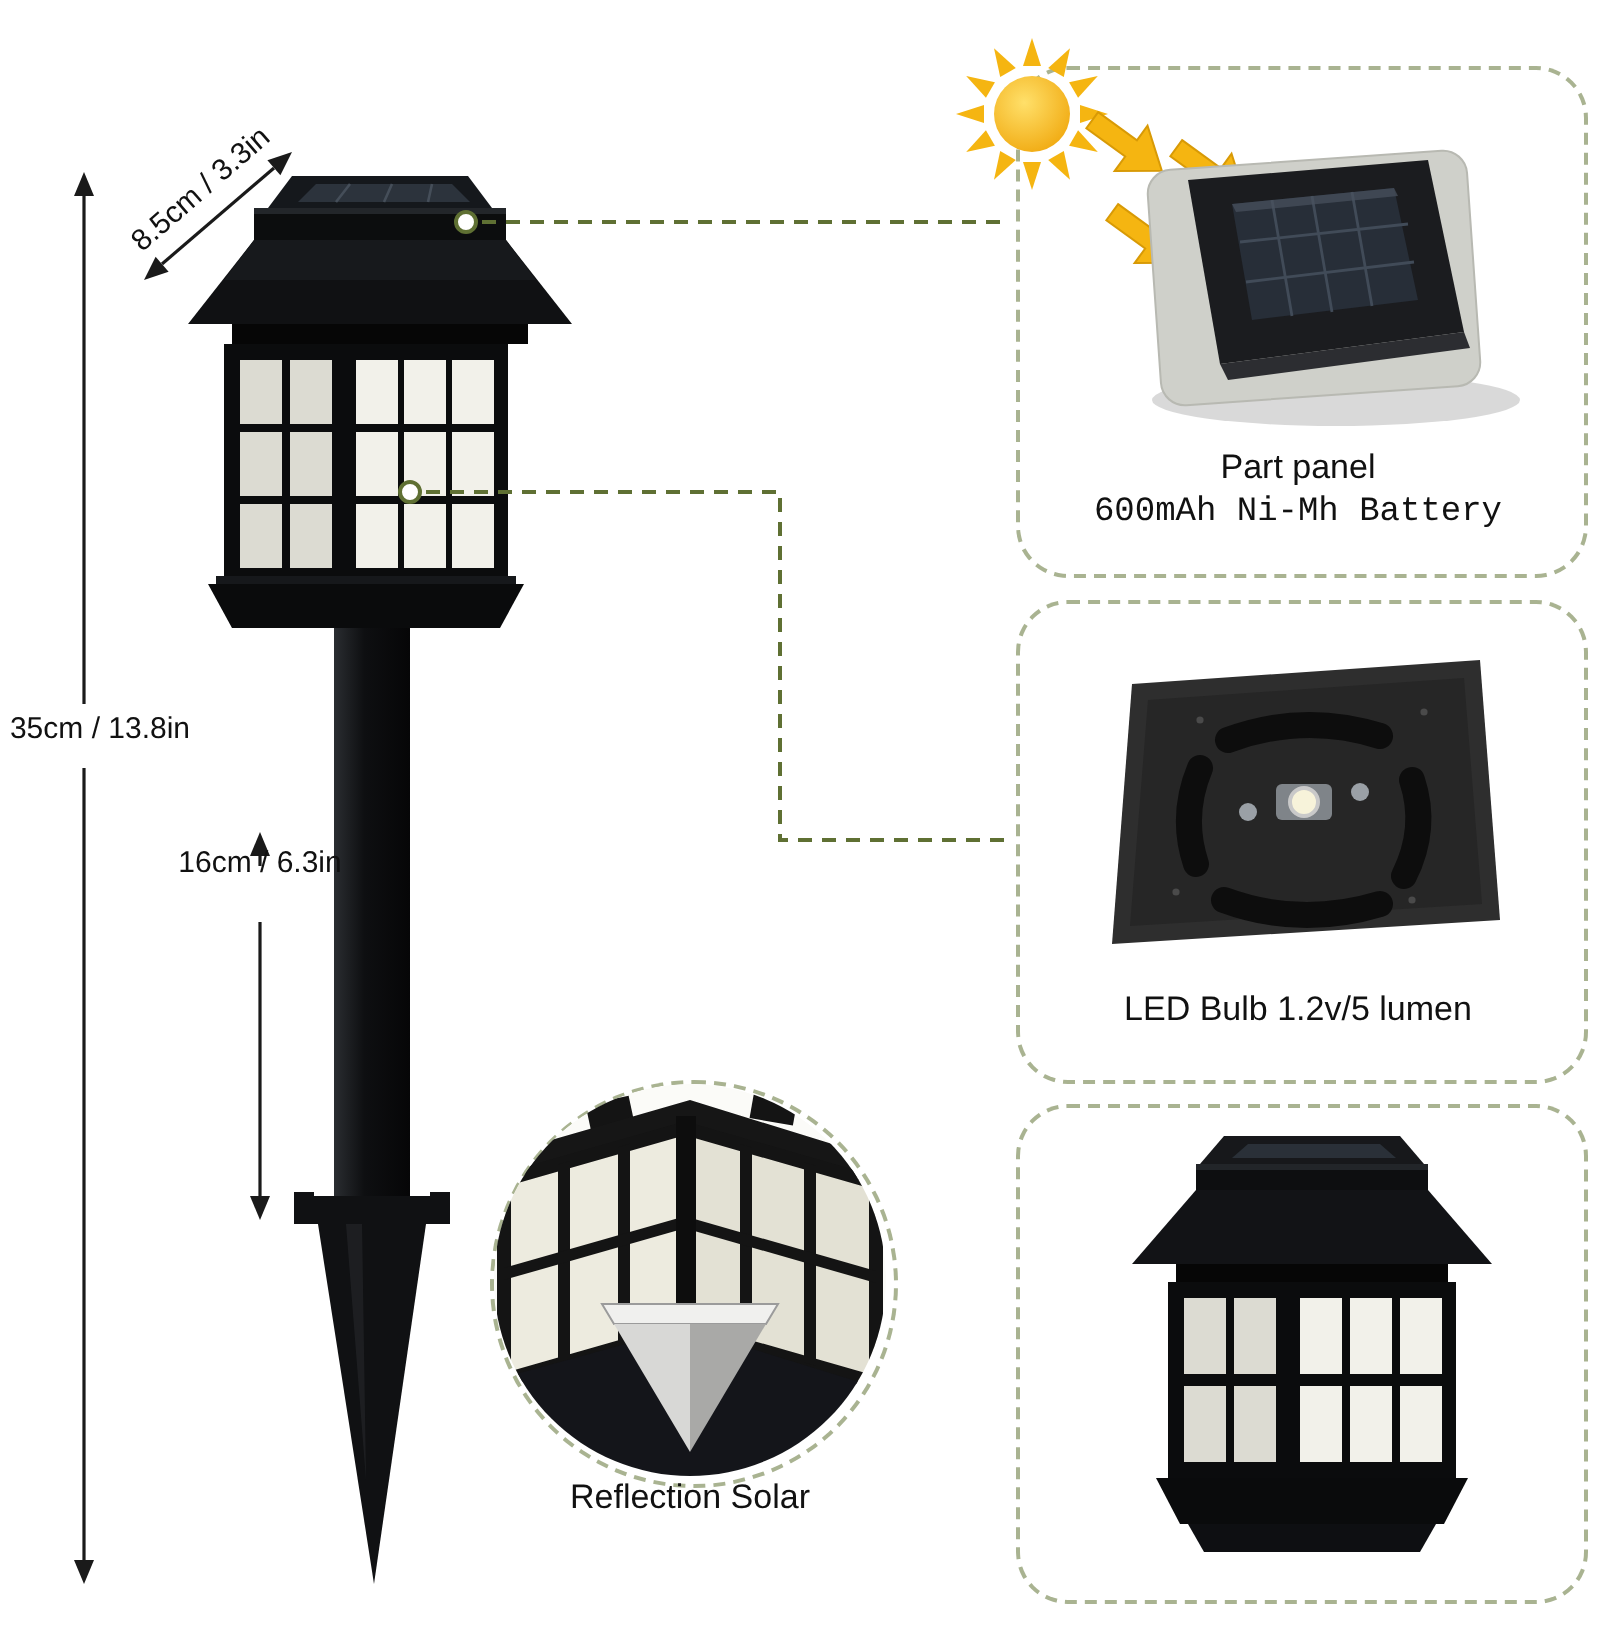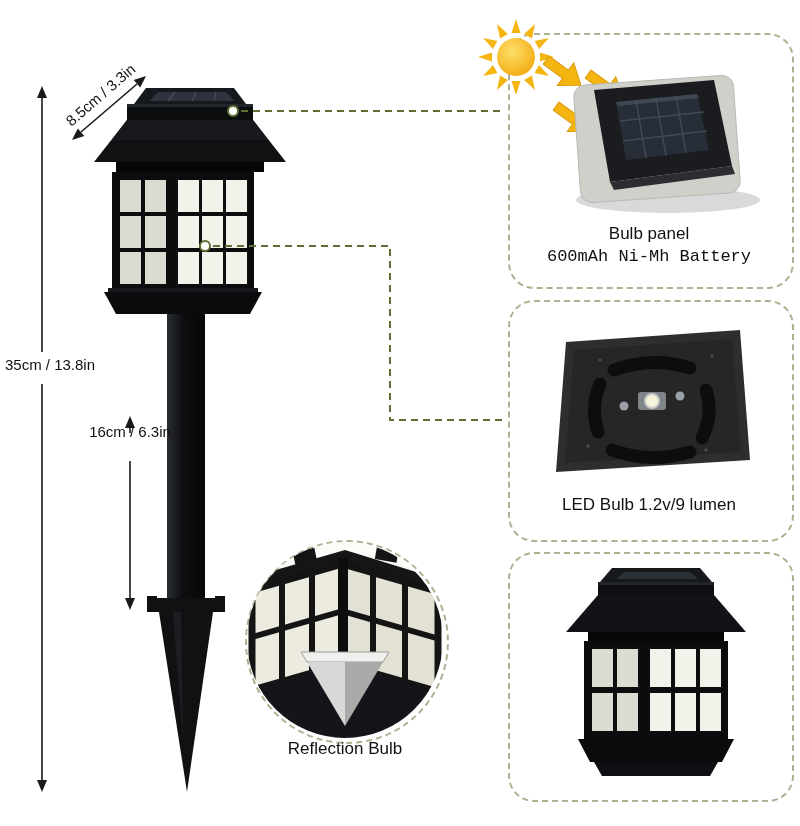--- a/index.html
+++ b/index.html
@@ -230,18 +230,18 @@
       <polygon points="301,652 389,652 383,662 307,662" fill="#f0f0ee" stroke="#9b9b9b" stroke-width="1"></polygon>
       <polygon points="307,662 345,662 345,726" fill="#d8d8d6"></polygon>
       <polygon points="345,662 383,662 345,726" fill="#a9a9a7"></polygon>
     </g>
   </svg>
 
   <div class="lbl dim lbl-cap">8.5cm / 3.3in</div>
   <div class="lbl dim lbl-total">35cm / 13.8in</div>
   <div class="lbl dim lbl-stake">16cm / 6.3in</div>
 
-  <div class="lbl callout-text lbl-solar1">Bulb panel</div>
+  <div class="lbl callout-text lbl-solar1">Part panel</div>
   <div class="lbl callout-text lbl-solar2">600mAh Ni-Mh Battery</div>
-  <div class="lbl callout-text lbl-led">LED Bulb 1.2v/9 lumen</div>
-  <div class="lbl callout-text lbl-refl">Reflection Bulb</div>
+  <div class="lbl callout-text lbl-led">LED Bulb 1.2v/5 lumen</div>
+  <div class="lbl callout-text lbl-refl">Reflection Solar</div>
 
 </div>
 
 </body></html>

